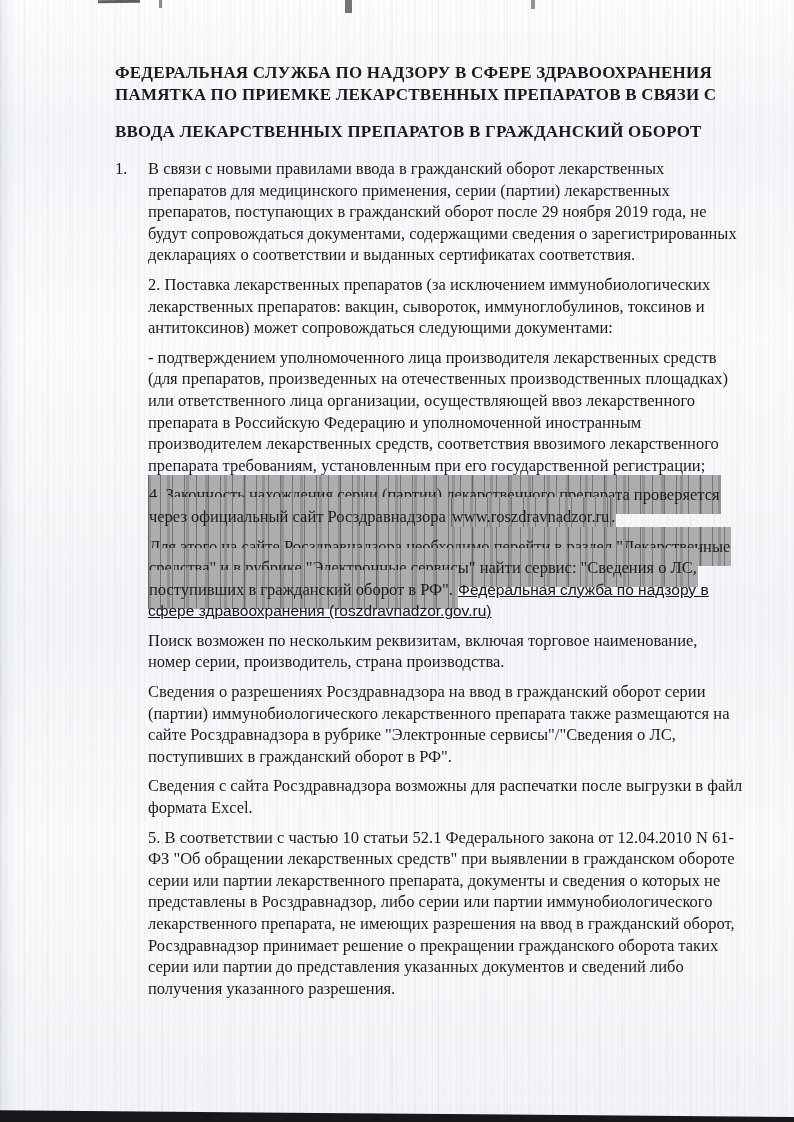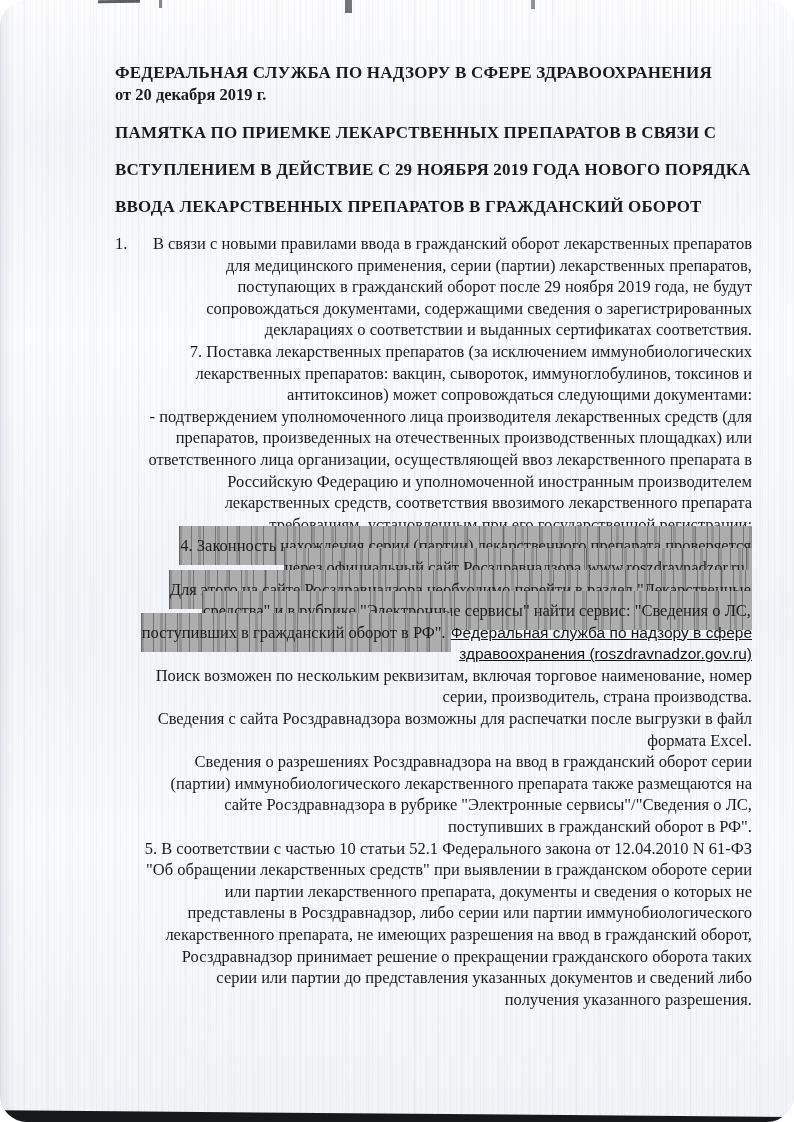--- a/index.html
+++ b/index.html
@@ -7,21 +7,20 @@
     position:relative;
     width:794px;height:1122px;
     overflow:hidden;
     background-color:#f7f8fa;
     background-image:
       repeating-linear-gradient(90deg, rgba(130,150,175,0.06) 0 1px, rgba(0,0,0,0) 1px 6px),
       repeating-linear-gradient(90deg, rgba(140,160,180,0.05) 0 2px, rgba(0,0,0,0) 2px 23px),
       linear-gradient(180deg,#fcfcfd 0%,#f3f5f8 12%,#fafbfc 30%,#f2f4f7 55%,#f9fafb 75%,#f1f3f6 100%);
     font-family:"Liberation Serif", serif;
     color:#1b1b1d;
-    border-radius:27px;
   }
   .doc{
     position:absolute;
     left:115px; top:62px;
     width:640px;
   }
   .org{
     font-weight:bold;
     font-size:17px;
     line-height:22px;
@@ -45,21 +44,21 @@
     margin-top:1px;
     padding-left:25px;
     font-size:16.5px;
     line-height:21.6px;
     width:612px;
   }
   .item-num{
     position:absolute;
     left:0; top:0;
   }
-  .para{margin:0;text-align:right;}
+  .para{margin:8px;}
   .hl{
     background-color:#a8a8a8;
     background-image:
       repeating-linear-gradient(90deg, rgba(25,25,28,0.38) 0 1px, rgba(0,0,0,0) 1px 12px),
       repeating-linear-gradient(90deg, rgba(50,50,55,0.18) 0 3px, rgba(255,255,255,0.06) 3px 19px);
     padding:10px 1px;
     box-decoration-break:clone;
     -webkit-box-decoration-break:clone;
   }
   .url{}
@@ -95,46 +94,44 @@
 
   <div class="streak-left"></div>
   <div class="mark mark-a"></div>
   <div class="mark mark-b"></div>
   <div class="mark mark-c"></div>
   <div class="mark mark-d"></div>
 
   <div class="doc">
 
     <div class="org">ФЕДЕРАЛЬНАЯ СЛУЖБА ПО НАДЗОРУ В СФЕРЕ ЗДРАВООХРАНЕНИЯ</div>
-    <div class="date">от 20 декабря 2019 г.</div>
 
     <div class="title-line">ПАМЯТКА ПО ПРИЕМКЕ ЛЕКАРСТВЕННЫХ ПРЕПАРАТОВ В СВЯЗИ С</div>
-    <div class="title-line">ВСТУПЛЕНИЕМ В ДЕЙСТВИЕ С 29 НОЯБРЯ 2019 ГОДА НОВОГО ПОРЯДКА</div>
     <div class="title-line">ВВОДА ЛЕКАРСТВЕННЫХ ПРЕПАРАТОВ В ГРАЖДАНСКИЙ ОБОРОТ</div>
 
     <div class="body-block">
       <span class="item-num">1.</span>
 
       <p class="para">В связи с новыми правилами ввода в гражданский оборот лекарственных препаратов для медицинского применения, серии (партии) лекарственных препаратов, поступающих в гражданский оборот после 29 ноября 2019 года, не будут сопровождаться документами, содержащими сведения о зарегистрированных декларациях о соответствии и выданных сертификатах соответствия.</p>
 
-      <p class="para">7. Поставка лекарственных препаратов (за исключением иммунобиологических лекарственных препаратов: вакцин, сывороток, иммуноглобулинов, токсинов и антитоксинов) может сопровождаться следующими документами:</p>
+      <p class="para">2. Поставка лекарственных препаратов (за исключением иммунобиологических лекарственных препаратов: вакцин, сывороток, иммуноглобулинов, токсинов и антитоксинов) может сопровождаться следующими документами:</p>
 
 
       <p class="para">- подтверждением уполномоченного лица производителя лекарственных средств (для препаратов, произведенных на отечественных производственных площадках) или ответственного лица организации, осуществляющей ввоз лекарственного препарата в Российскую Федерацию и уполномоченной иностранным производителем лекарственных средств, соответствия ввозимого лекарственного препарата требованиям, установленным при его государственной регистрации;</p>
 
 
       <p class="para"><span class="hl">4. Законность нахождения серии (партии) лекарственного препарата проверяется через официальный сайт Росздравнадзора </span><span class="hl url">www.roszdravnadzor.ru</span><span class="hl">.</span></p>
 
       <p class="para"><span class="hl">Для этого на сайте Росздравнадзора необходимо перейти в раздел "Лекарственные средства" и в рубрике "Электронные сервисы" найти сервис: "Сведения о ЛС, поступивших в гражданский оборот в РФ". </span> <span class="doc-link">Федеральная служба по надзору в сфере здравоохранения (roszdravnadzor.gov.ru)</span></p>
 
       <p class="para">Поиск возможен по нескольким реквизитам, включая торговое наименование, номер серии, производитель, страна производства.</p>
 
+      <p class="para">Сведения о разрешениях Росздравнадзора на ввод в гражданский оборот серии (партии) иммунобиологического лекарственного препарата также размещаются на сайте Росздравнадзора в рубрике "Электронные сервисы"/"Сведения о ЛС, поступивших в гражданский оборот в РФ".</p>
+
       <p class="para">Сведения с сайта Росздравнадзора возможны для распечатки после выгрузки в файл формата Excel.</p>
-
-      <p class="para">Сведения о разрешениях Росздравнадзора на ввод в гражданский оборот серии (партии) иммунобиологического лекарственного препарата также размещаются на сайте Росздравнадзора в рубрике "Электронные сервисы"/"Сведения о ЛС, поступивших в гражданский оборот в РФ".</p>
 
       <p class="para">5. В соответствии с частью 10 статьи 52.1 Федерального закона от 12.04.2010 N 61-ФЗ "Об обращении лекарственных средств" при выявлении в гражданском обороте серии или партии лекарственного препарата, документы и сведения о которых не представлены в Росздравнадзор, либо серии или партии иммунобиологического лекарственного препарата, не имеющих разрешения на ввод в гражданский оборот, Росздравнадзор принимает решение о прекращении гражданского оборота таких серии или партии до представления указанных документов и сведений либо получения указанного разрешения.</p>
 
     </div>
   </div>
 
   <div class="edge-shadow-bottom"></div>
 </div>
 
 </body></html>

